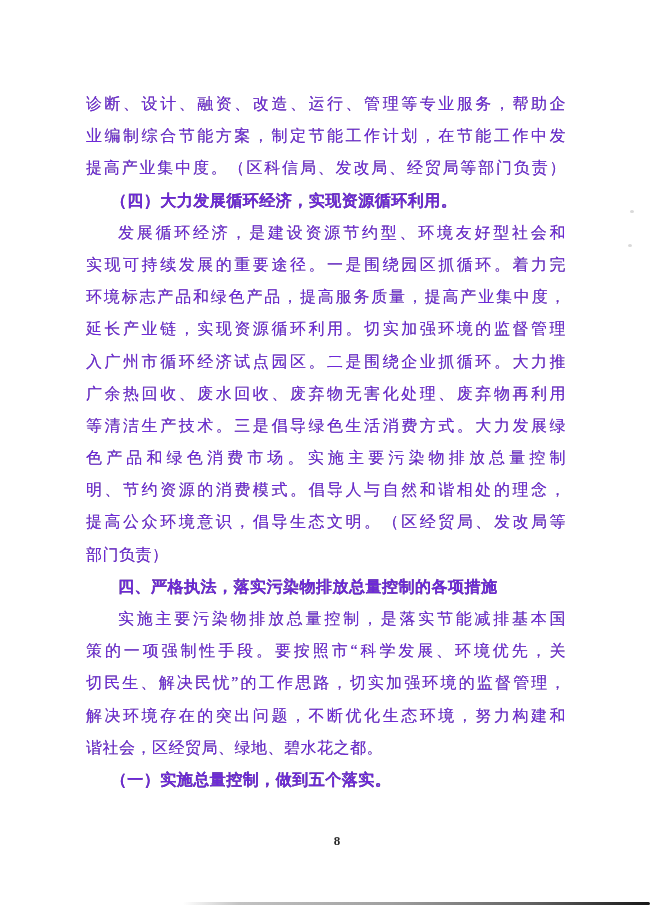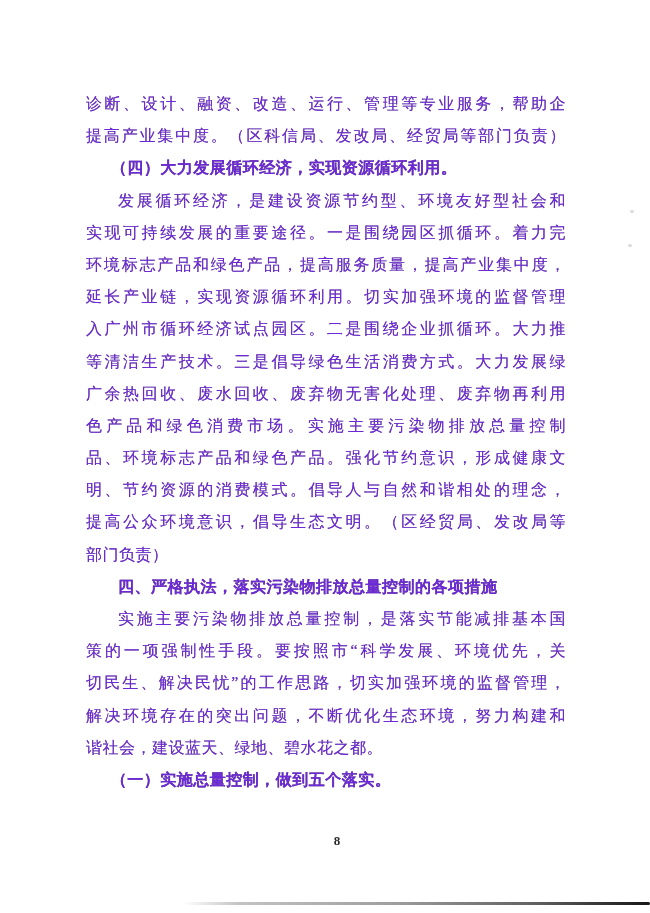--- a/index.html
+++ b/index.html
@@ -85,40 +85,40 @@
   }
   .speck-1 { left: 630px; top: 210px; }
   .speck-2 { left: 628px; top: 244px; }
 </style>
 </head>
 <body>
 
 <div class="page">
   <div class="content">
     <div class="line s">诊断、设计、融资、改造、运行、管理等专业服务，帮助企</div>
+    <div class="line s">业编制综合节能方案，制定节能工作计划，在节能工作中发</div>
     <div class="line s">提高产业集中度。（区科信局、发改局、经贸局等部门负责）</div>
     <div class="line b ind-br">（四）大力发展循环经济，实现资源循环利用。</div>
     <div class="line s ind">发展循环经济，是建设资源节约型、环境友好型社会和</div>
     <div class="line s">实现可持续发展的重要途径。一是围绕园区抓循环。着力完</div>
     <div class="line s">环境标志产品和绿色产品，提高服务质量，提高产业集中度，</div>
     <div class="line s">延长产业链，实现资源循环利用。切实加强环境的监督管理</div>
     <div class="line s">入广州市循环经济试点园区。二是围绕企业抓循环。大力推</div>
+    <div class="line s">广余热回收、废水回收、废弃物无害化处理、废弃物再利用</div>
     <div class="line s">等清洁生产技术。三是倡导绿色生活消费方式。大力发展绿</div>
-    <div class="line s">广余热回收、废水回收、废弃物无害化处理、废弃物再利用</div>
     <div class="line s">色产品和绿色消费市场。实施主要污染物排放总量控制</div>
-    <div class="line s">品、环境标志产品和绿色产品。强化节约意识，形成健康文</div>
     <div class="line s">明、节约资源的消费模式。倡导人与自然和谐相处的理念，</div>
     <div class="line s">提高公众环境意识，倡导生态文明。（区经贸局、发改局等</div>
     <div class="line">部门负责）</div>
     <div class="line b ind">四、严格执法，落实污染物排放总量控制的各项措施</div>
     <div class="line s ind">实施主要污染物排放总量控制，是落实节能减排基本国</div>
     <div class="line s">策的一项强制性手段。要按照市“科学发展、环境优先，关</div>
     <div class="line s">切民生、解决民忧”的工作思路，切实加强环境的监督管理，</div>
     <div class="line s">解决环境存在的突出问题，不断优化生态环境，努力构建和</div>
-    <div class="line">谐社会，建设蓝天、绿地、碧水花之都。</div>
+    <div class="line">谐社会，区经贸局、绿地、碧水花之都。</div>
     <div class="line b ind-br">（一）实施总量控制，做到五个落实。</div>
   </div>
 
   <div class="page-num">8</div>
 
   <div class="edge-line"></div>
   <div class="speck speck-1"></div>
   <div class="speck speck-2"></div>
 </div>
 

